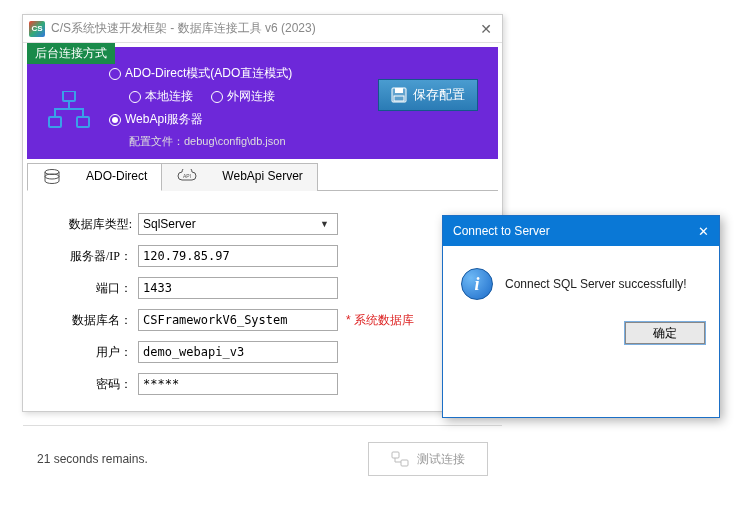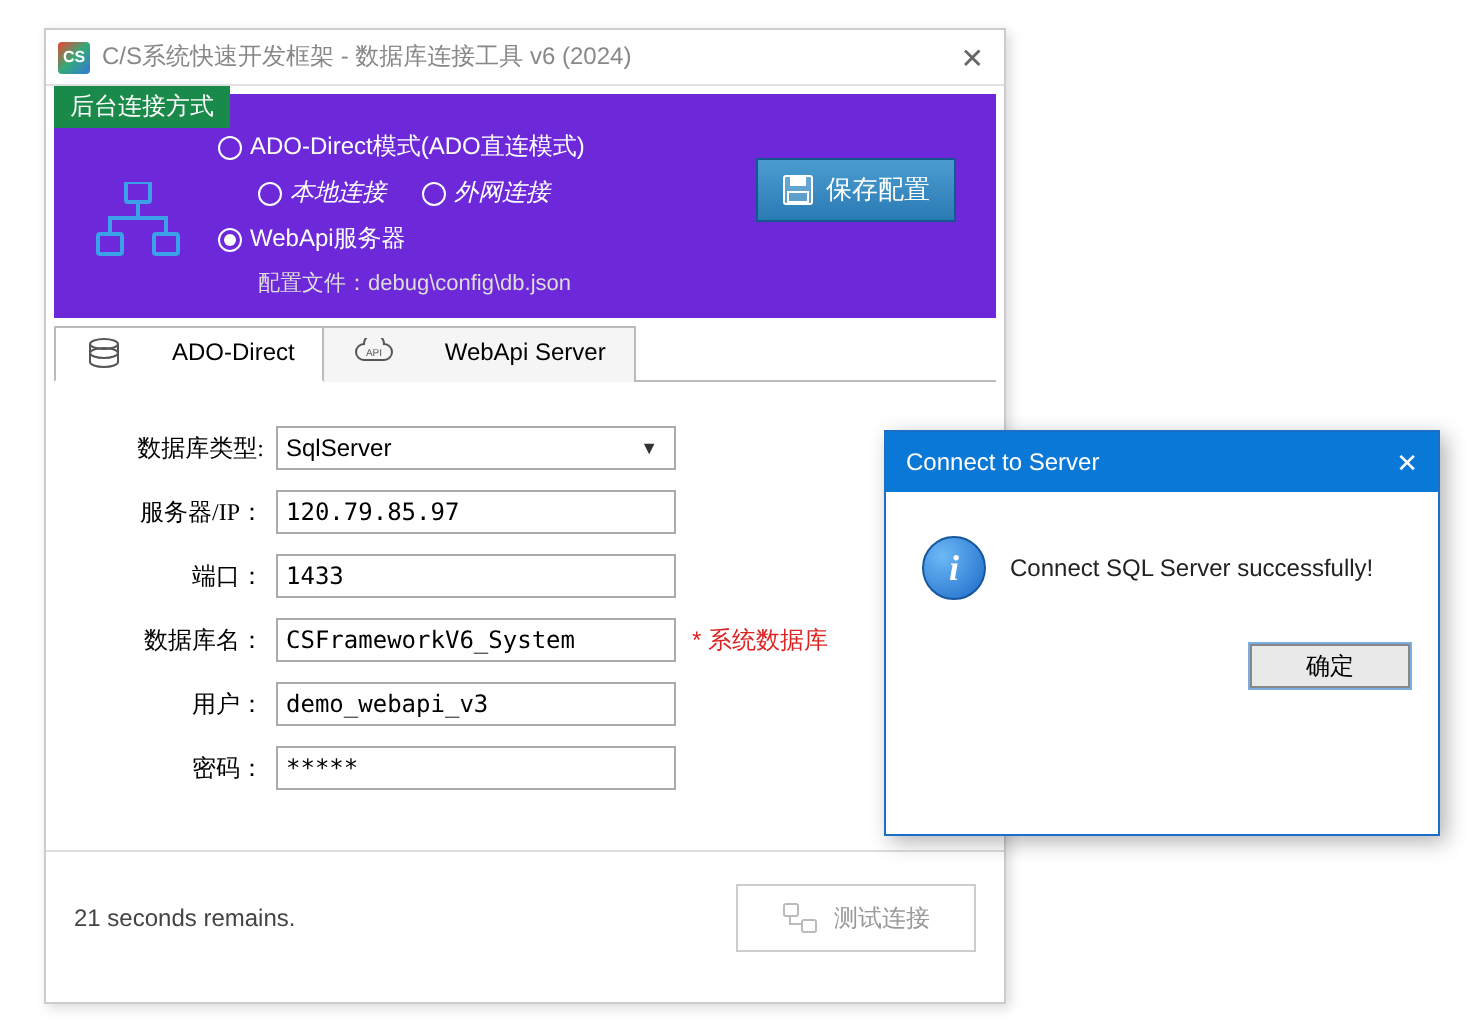--- a/index.html
+++ b/index.html
@@ -1,19 +1,19 @@
 <!DOCTYPE html>
 <html><head>
 <meta charset="utf-8">
 <style>
 * { box-sizing: border-box; margin: 0; padding: 0; font-family: "Microsoft YaHei", SimSun, Arial, sans-serif; }
 body { background: #fff; width: 739px; height: 513px; position: relative; }
 
 .window {
-  position: absolute; left: 22px; top: 14px; width: 481px; height: 488px;
+  position: absolute; left: 22px; top: 14px; width: 481px; height: 398px;
   background: #fff; border: 1px solid #ccc;
   box-shadow: 2px 2px 6px rgba(0,0,0,0.15);
 }
 .titlebar {
   height: 28px; display: flex; align-items: center; padding: 0 6px;
   border-bottom: 1px solid #e0e0e0; color: #888; font-size: 12px;
 }
 .app-icon {
   width: 16px; height: 16px; margin-right: 6px;
   background: linear-gradient(135deg,#e43,#3a7,#37d); border-radius: 2px;
@@ -31,21 +31,21 @@
   background: #1a8a4a; color: #fff; padding: 2px 8px; font-size: 12px;
 }
 .net-icon {
   position: absolute; left: 20px; top: 44px;
 }
 .radio-group { margin-left: 70px; }
 .radio-row { display: flex; align-items: center; gap: 18px; margin-bottom: 6px; }
 .radio-item { display: flex; align-items: center; gap: 4px; cursor: pointer; }
 .radio { width: 12px; height: 12px; border: 1px solid #fff; border-radius: 50%; display: inline-block; position: relative; }
 .radio.checked::after { content:""; position:absolute; left:2px; top:2px; width:6px; height:6px; background:#fff; border-radius:50%; }
-.sub-row { margin-left: 20px; font-style: italic; }
+.sub-row { margin-left: 20px; }
 .config-path { margin-left: 20px; color: #ddd; font-family: Consolas, monospace; font-size: 11px; }
 .save-btn {
   position: absolute; right: 20px; top: 32px;
   width: 100px; height: 32px; border: 1px solid #14578a;
   background: linear-gradient(#4a9cd0,#2a7bb5); color: #fff;
   display: flex; align-items: center; justify-content: center; gap: 6px;
   font-size: 13px; cursor: pointer;
 }
 
 .tab-strip { display: flex; margin: 4px 4px 0 4px; }
@@ -104,21 +104,21 @@
   width: 80px; height: 22px; border: 1px solid #888; background: #e9e9e9;
   font-size: 12px; cursor: pointer; box-shadow: 0 0 0 1px #7aaee0;
 }
 </style>
 </head>
 <body>
 
 <div class="window">
   <div class="titlebar">
     <span class="app-icon">CS</span>
-    <span>C/S系统快速开发框架 - 数据库连接工具 v6 (2024)</span>
+    <span>C/S系统快速开发框架 - 数据库连接工具 v6 (2023)</span>
     <span class="titlebar-close">✕</span>
   </div>
 
   <div class="dark-panel">
     <div class="panel-tag">后台连接方式</div>
     <div class="net-icon">
       <svg width="44" height="40" viewBox="0 0 44 40">
         <rect x="16" y="0" width="12" height="10" rx="1" fill="none" stroke="#3aa0e8" stroke-width="2"></rect>
         <rect x="2" y="26" width="12" height="10" rx="1" fill="none" stroke="#3aa0e8" stroke-width="2"></rect>
         <rect x="30" y="26" width="12" height="10" rx="1" fill="none" stroke="#3aa0e8" stroke-width="2"></rect>

